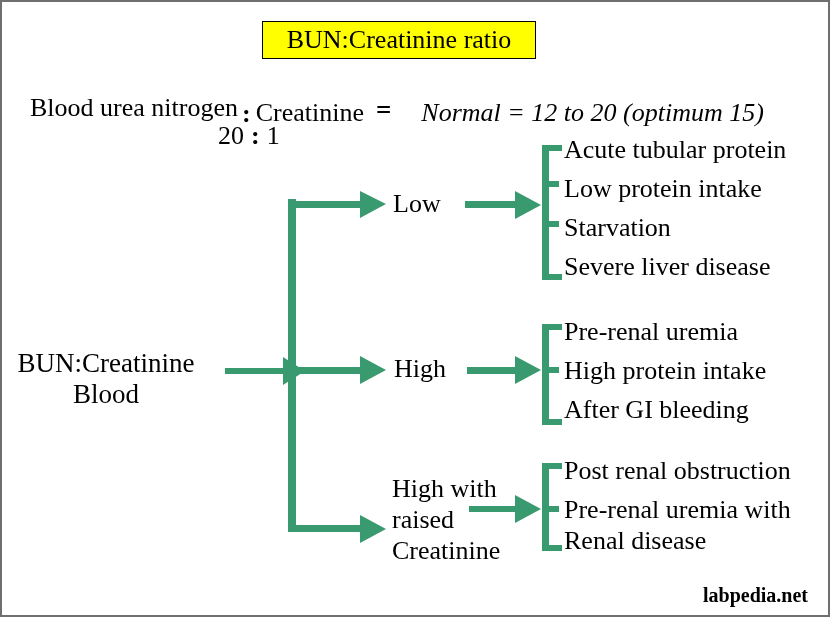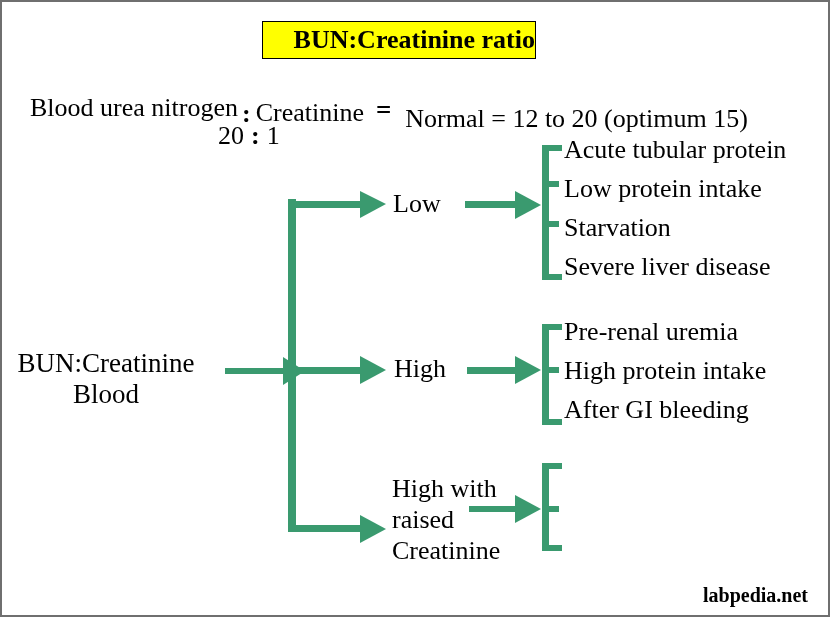--- a/index.html
+++ b/index.html
@@ -32,36 +32,35 @@
   .flow-svg .g { fill: var(--accent); }
 
   .title-box {
     position: absolute;
     left: 260px; top: 19px;
     width: 272px; height: 36px;
     background: var(--title_bg);
     border: 1px solid var(--title_border);
     font-size: 26px;
     line-height: 36px;
-    text-align: right;
+    text-align: center;
     white-space: nowrap;
-    font-weight: bold;
   }
 
   .formula-line1 {
     position: absolute;
     left: 28px; top: 90px;
     font-size: 26px;
     white-space: nowrap;
   }
   .formula-line1 span { position: relative; }
   .f-colon   { font-weight: bold; top: 6px; margin-left: 4px; }
   .f-rhs     { top: 5px; margin-left: 5px; margin-top: 20px; }
   .f-equals  { font-weight: bold; top: 3px; margin-left: 12px; font-size: 27px; }
-  .f-normal  { top: 11px; margin-left: 14px; }
+  .f-normal  { top: 5px; margin-left: 30px; font-style: italic; }
 
   .formula-line2 {
     position: absolute;
     left: 216px; top: 119px;
     font-size: 26px;
     white-space: nowrap;
   }
   .formula-line2 .r-colon { font-weight: bold; margin: 0 7px; }
 
   .root-label {
@@ -175,16 +174,20 @@
     <div class="item">Starvation</div>
     <div class="item">Severe liver disease</div>
   </div>
 
   <div class="item-list list-2">
     <div class="item">Pre-renal uremia</div>
     <div class="item">High protein intake</div>
     <div class="item">After GI bleeding</div>
   </div>
 
+  <div class="item-list list-3">
+    <div class="item">Post renal obstruction</div>
+    <div class="item">Pre-renal uremia with Renal disease</div>
+  </div>
 
   <div class="watermark">labpedia.net</div>
 
 </div>
 
 </body></html>

